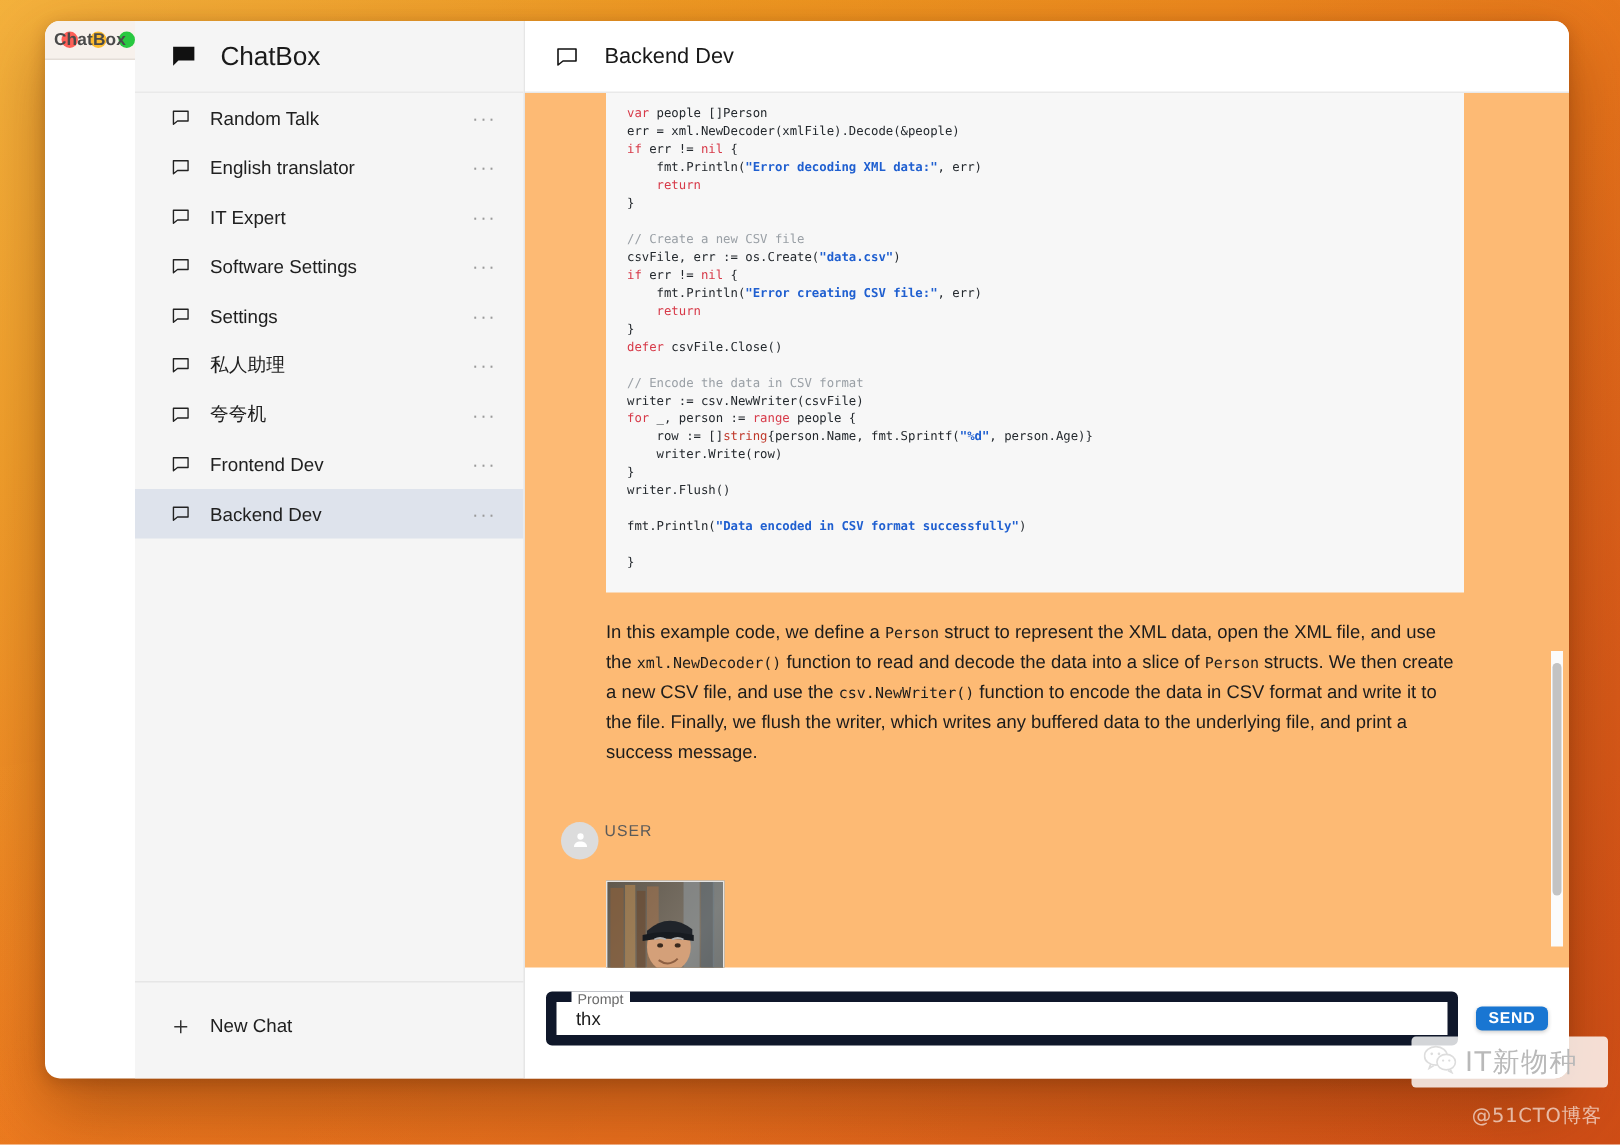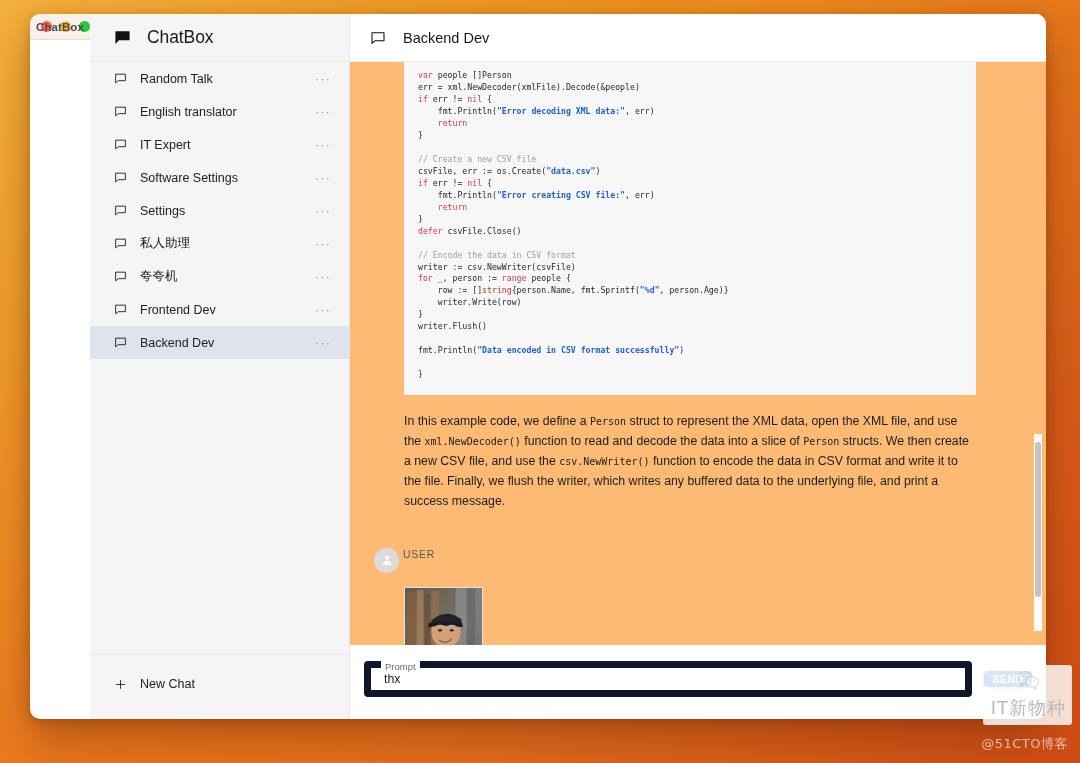--- a/index.html
+++ b/index.html
@@ -329,26 +329,24 @@
     cursor: pointer;
     box-shadow: 0 1px 3px rgba(0,0,0,0.22);
   }
 
   
   .wm-wechat {
     position: absolute;
     right: 8px;
     bottom: 38px;
     display: flex;
-    align-items: center;
     gap: 6px;
-    padding: 5px 6px 5px 8px;
+    padding: 5px 20px 5px 8px;
     background: rgba(255,255,255,0.82);
     border-radius: 3px;
-    flex-direction: column;
   }
   .wm-wechat svg { width: 22px; height: 20px; display: block; opacity: 0.45; }
   .wm-wechat-text {
     font-size: 18px;
     color: #b9b9b9;
     font-family: "DejaVu Sans", sans-serif;
     letter-spacing: 1px;
   }
   .wm-cto {
     position: absolute;

